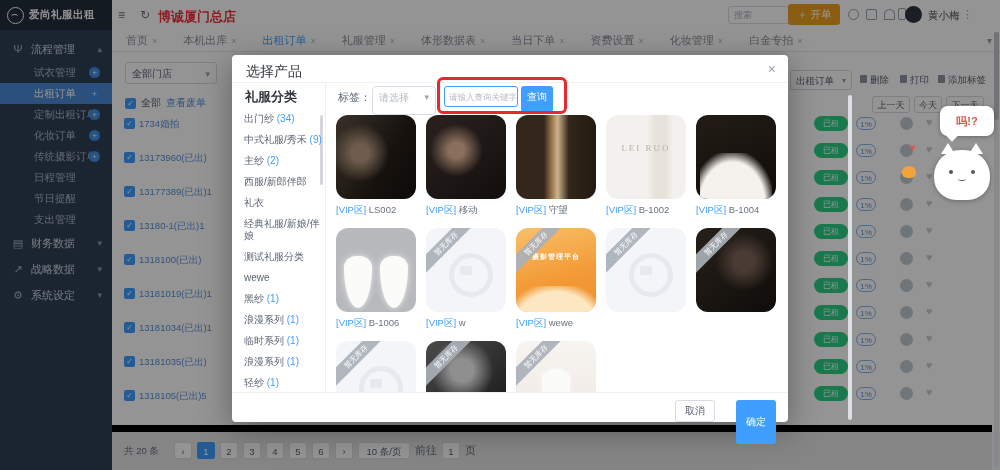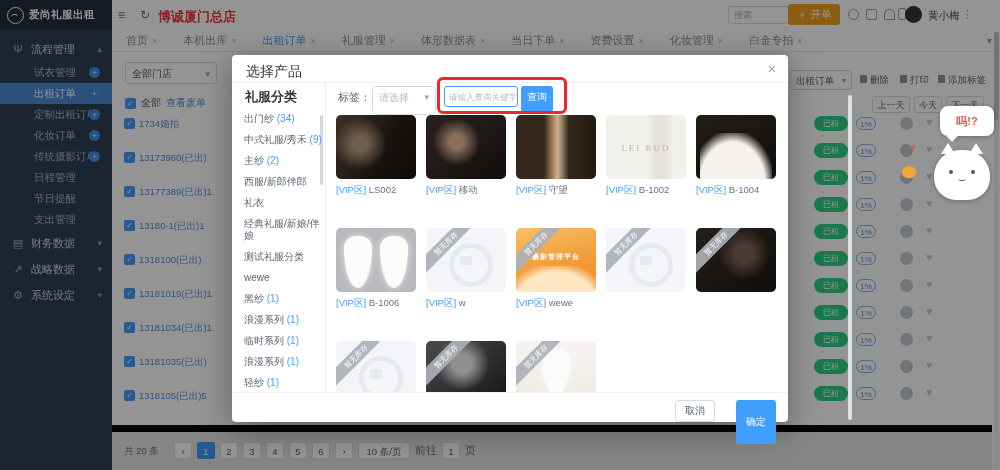--- a/index.html
+++ b/index.html
@@ -105,21 +105,21 @@
            font-size:10px;color:#b4bac2;line-height:21px;padding:0 6px;box-sizing:border-box}
   .fselect .cv{float:right;color:#9aa3ad;font-size:9px}
   .finput{position:absolute;left:212px;top:31px;width:74px;height:21px;border:1px solid #409eff;border-radius:3px;
           font-size:8.5px;color:#b4bac2;line-height:21px;padding:0 4px;box-sizing:border-box;white-space:nowrap;overflow:hidden}
   .fbtn{position:absolute;left:289px;top:31px;width:32px;height:26px;background:#409eff;border-radius:3px;
         color:#fff;font-size:10px;text-align:center;line-height:21px}
 
   #grid{position:absolute;left:104px;top:60px;width:440px;height:277px;overflow:hidden;
         display:grid;grid-template-columns:repeat(5,80px);column-gap:10px;row-gap:9px;align-content:start}
   .card{width:80px;height:104px;position:relative}
-  .pimg{width:80px;height:64px;border-radius:5px;position:relative;overflow:hidden}
+  .pimg{width:80px;height:84px;border-radius:12px;position:relative;overflow:hidden}
   .plabel{margin-top:5px;font-size:9.5px;white-space:nowrap;overflow:hidden}
   .ptag{color:#409eff}
   .pname{color:#6a7280}
   .ribbon{position:absolute;left:-26px;top:9px;width:92px;transform:rotate(-45deg);background:rgba(170,176,185,.92);
           color:#fff;font-size:7.5px;line-height:13px;text-align:center}
   .cam{position:absolute;left:50%;top:50%;width:34px;height:34px;margin:-17px 0 0 -17px;border:5px solid #e6eaef;border-radius:50%}
   .cam::after{content:"";position:absolute;left:6px;top:8px;width:12px;height:9px;background:#e6eaef;border-radius:1px}
   .dress{position:absolute;background:#fbfbfa;border-radius:45% 45% 50% 50%/22% 22% 76% 76%;box-shadow:0 0 6px rgba(255,255,255,.7)}
   .lei{position:absolute;top:28px;left:0;right:0;text-align:center;font-size:9px;letter-spacing:2px;color:#b9b3a8;
        font-family:"Liberation Serif","DejaVu Serif",serif}

